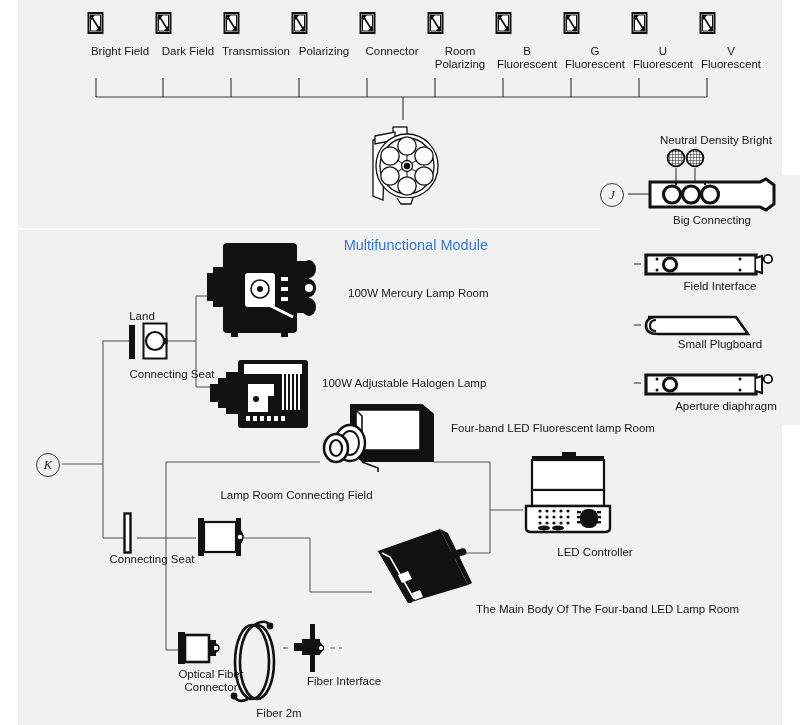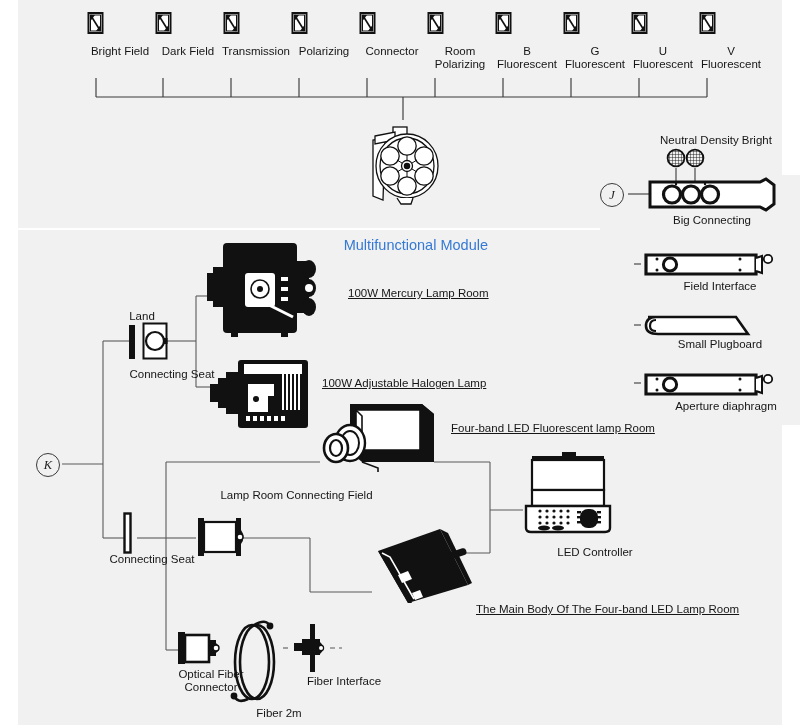--- a/index.html
+++ b/index.html
@@ -5,21 +5,21 @@
   html,body{margin:0;padding:0;background:#ffffff;}
   body{width:800px;height:725px;position:relative;overflow:hidden;
        font-family:"Liberation Sans","DejaVu Sans",sans-serif;color:#1a1a1a;}
   .panel{position:absolute;background:#f1f1f1;}
   #panel-top{left:18px;top:0px;width:764px;height:228px;}
   #panel-right{left:600px;top:175px;width:200px;height:250px;}
   #panel-bottom{left:18px;top:230px;width:764px;height:495px;}
 
   .lbl{position:absolute;font-size:11.5px;line-height:13px;text-align:center;
        color:#161616;white-space:pre-line;margin-left:24px;}
-  .lbl-left{text-align:left;white-space:nowrap;text-decoration:underline;}
+  .lbl-left{text-align:left;white-space:nowrap;}
   svg{position:absolute;left:0;top:0;overflow:visible;}
   #wires{width:800px;height:725px;pointer-events:none;}
 
   
   .ficon{position:absolute;width:17px;height:22px;}
   
   #mfm-label{position:absolute;left:318px;top:205px;width:170px;text-align:right;
              font-size:14.5px;color:#3479d6;margin-top:32px;}
   
   .circled{position:absolute;width:22px;height:22px;border:1.3px solid #3a3a3a;

